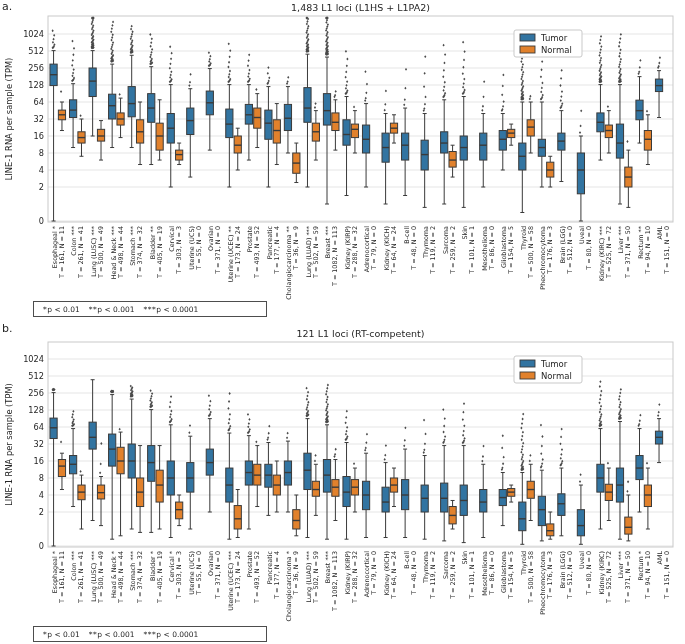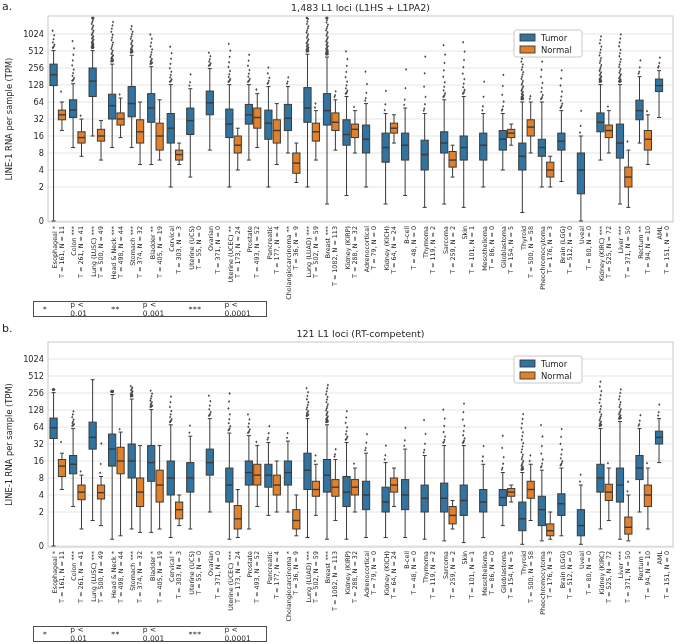--- a/index.html
+++ b/index.html
@@ -7,21 +7,21 @@
        font-family:"DejaVu Sans",sans-serif;color:#262626;}
   #plot-svg{position:absolute;left:0;top:0;}
   .panel-letter{position:absolute;left:2px;font-size:11px;color:#262626;}
   #letter-a{top:0px;}
   #letter-b{top:322px;}
   .sigbox{position:absolute;left:33px;width:232px;height:14px;border:1px solid #4d4d4d;
           background:#fff;display:flex;align-items:center;font-size:7.5px;color:#262626;}
   #sigbox-a{top:301px;}
   #sigbox-b{top:626px;}
   .sigbox .s{display:inline-block;text-align:right;margin-left:9px;letter-spacing:0.5px;}
-  .sigbox .t{display:inline-block;margin-left:23px;}
+  .sigbox .t{display:inline-block;margin-left:0;}
   svg text{font-family:"DejaVu Sans",sans-serif;fill:#262626;}
 </style>
 </head>
 <body>
 
 <div id="fig">
   <svg id="plot-svg" width="685" height="644">
       <g>
         <g>
           <line x1="48" x2="673" y1="221" y2="221" stroke="#e2e2e2" stroke-width="0.9"></line>

